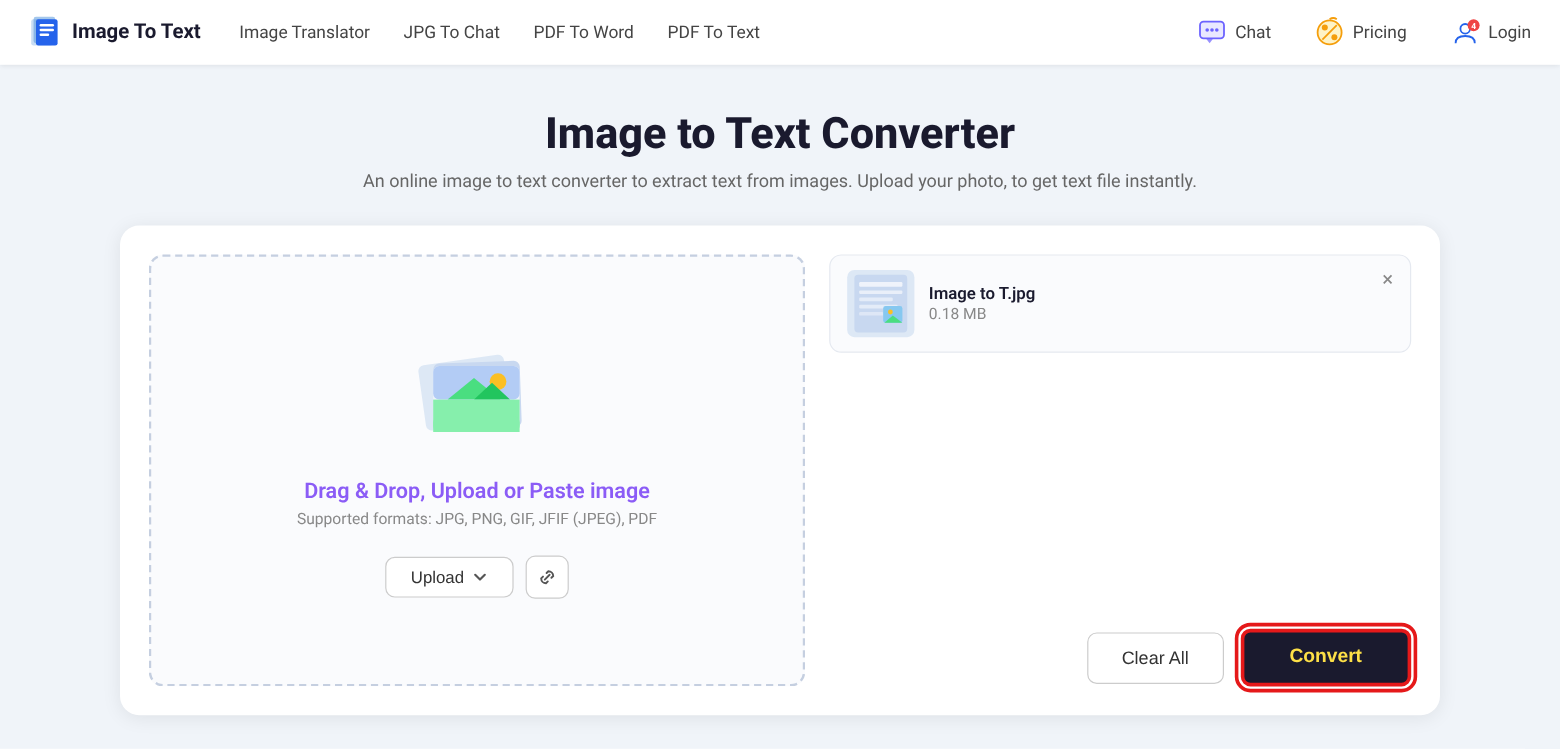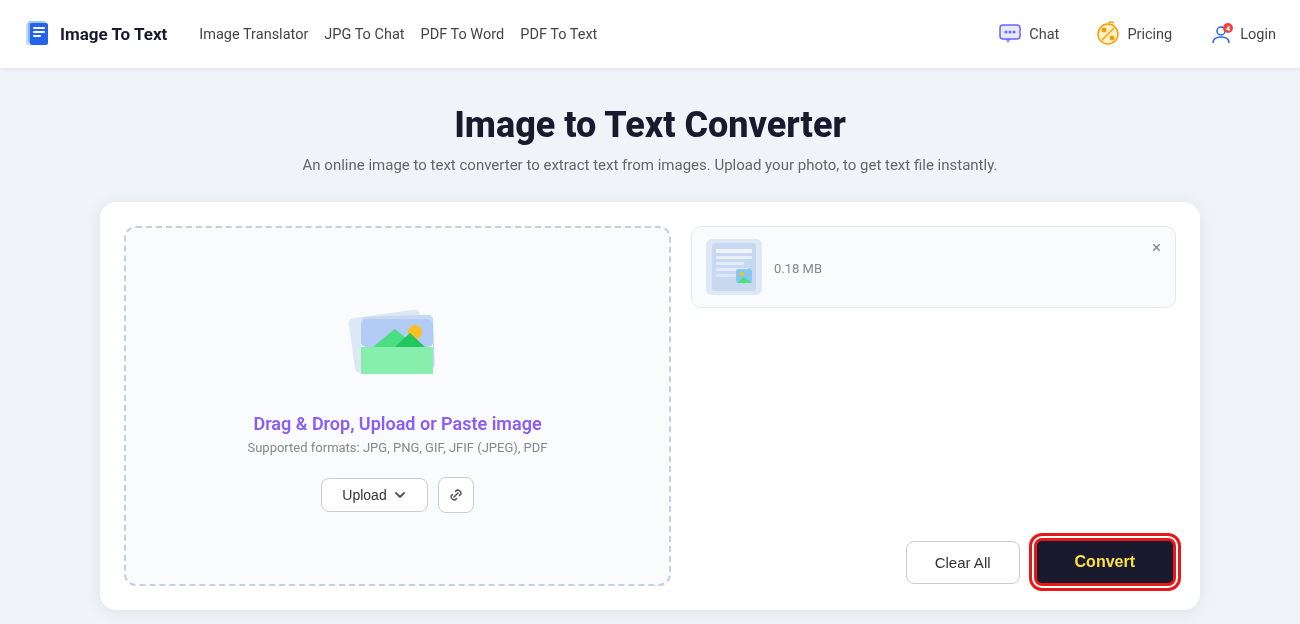--- a/index.html
+++ b/index.html
@@ -6,21 +6,21 @@
     body {
       font-family: -apple-system, BlinkMacSystemFont, 'Segoe UI', Roboto, sans-serif;
       background: #f0f4f9;
       min-height: 624px;
       color: #333;
     }
 
     
     .navbar {
       background: #fff;
-      height: 68px;
+      height: 54px;
       display: flex;
       align-items: center;
       padding: 0 24px;
       box-shadow: 0 1px 4px rgba(0,0,0,0.08);
       position: relative;
       z-index: 10;
     }
     .nav-logo {
       display: flex;
       align-items: center;
@@ -31,21 +31,21 @@
       text-decoration: none;
       margin-right: 32px;
       white-space: nowrap;
     }
     .nav-logo-icon {
       width: 28px;
       height: 28px;
     }
     .nav-links {
       display: flex;
-      gap: 16px;
+      gap: 28px;
       flex: 1;
     }
     .nav-link {
       font-size: 14.5px;
       color: #444;
       text-decoration: none;
       white-space: nowrap;
       cursor: pointer;
     }
     .nav-right {
@@ -358,20 +358,21 @@
             <rect x="6" y="21" width="28" height="3" rx="1" fill="#fff" opacity="0.5"></rect>
             <rect x="6" y="27" width="32" height="3" rx="1" fill="#fff" opacity="0.5"></rect>
             <rect x="6" y="33" width="20" height="3" rx="1" fill="#fff" opacity="0.4"></rect>
 
             <rect x="26" y="28" width="16" height="14" rx="2" fill="#86c8f0"></rect>
             <circle cx="32" cy="33" r="2" fill="#fbbf24"></circle>
             <polygon points="27,42 34,36 42,42" fill="#4ade80"></polygon>
           </svg>
         </div>
         <div class="file-info">
+          <div class="file-name">Image to T.jpg</div>
           <div class="file-size">0.18 MB</div>
         </div>
         <span class="file-close">×</span>
       </div>
 
       <div class="action-row">
         <button class="clear-btn">Clear All</button>
         <button class="convert-btn">Convert</button>
       </div>
     </div>

